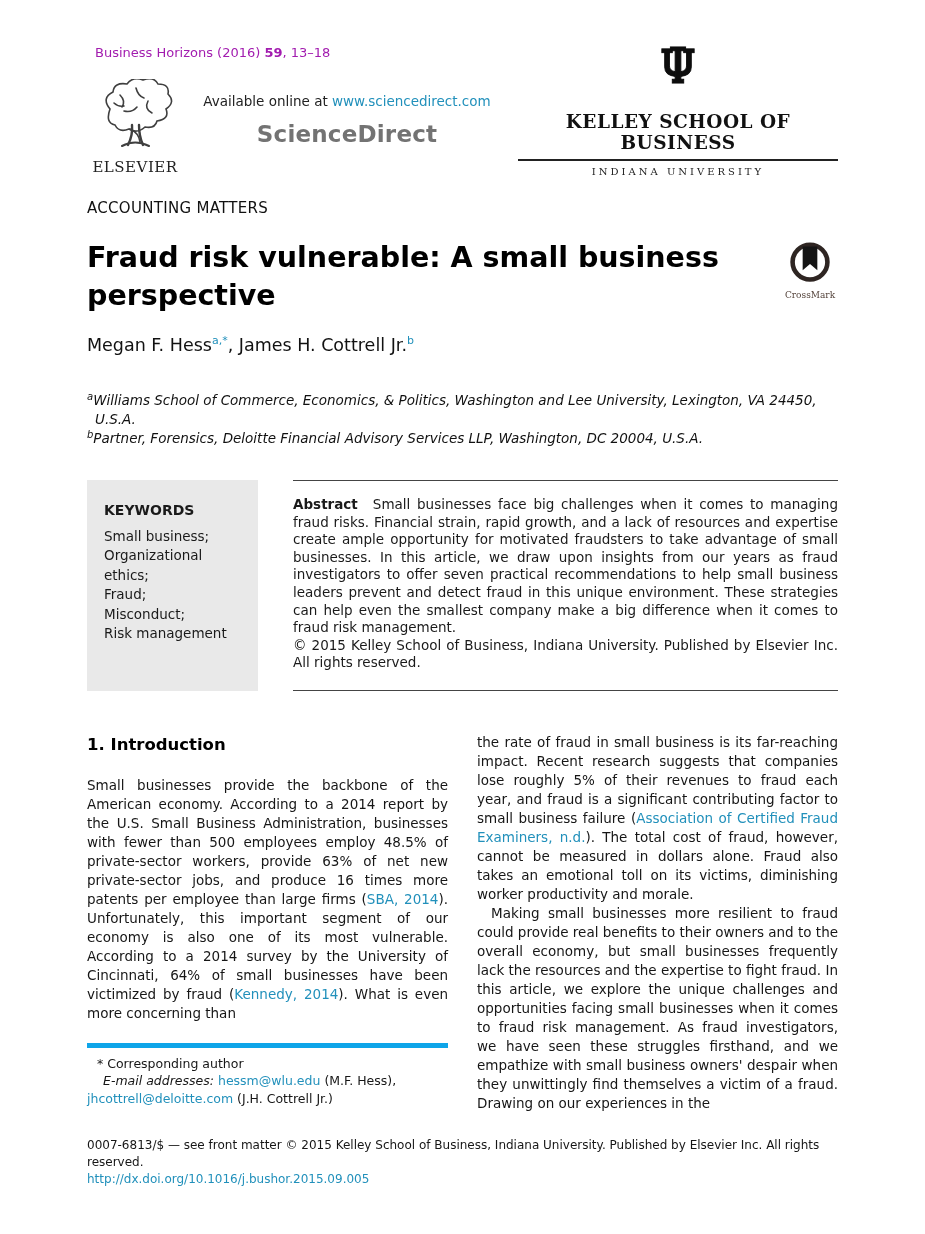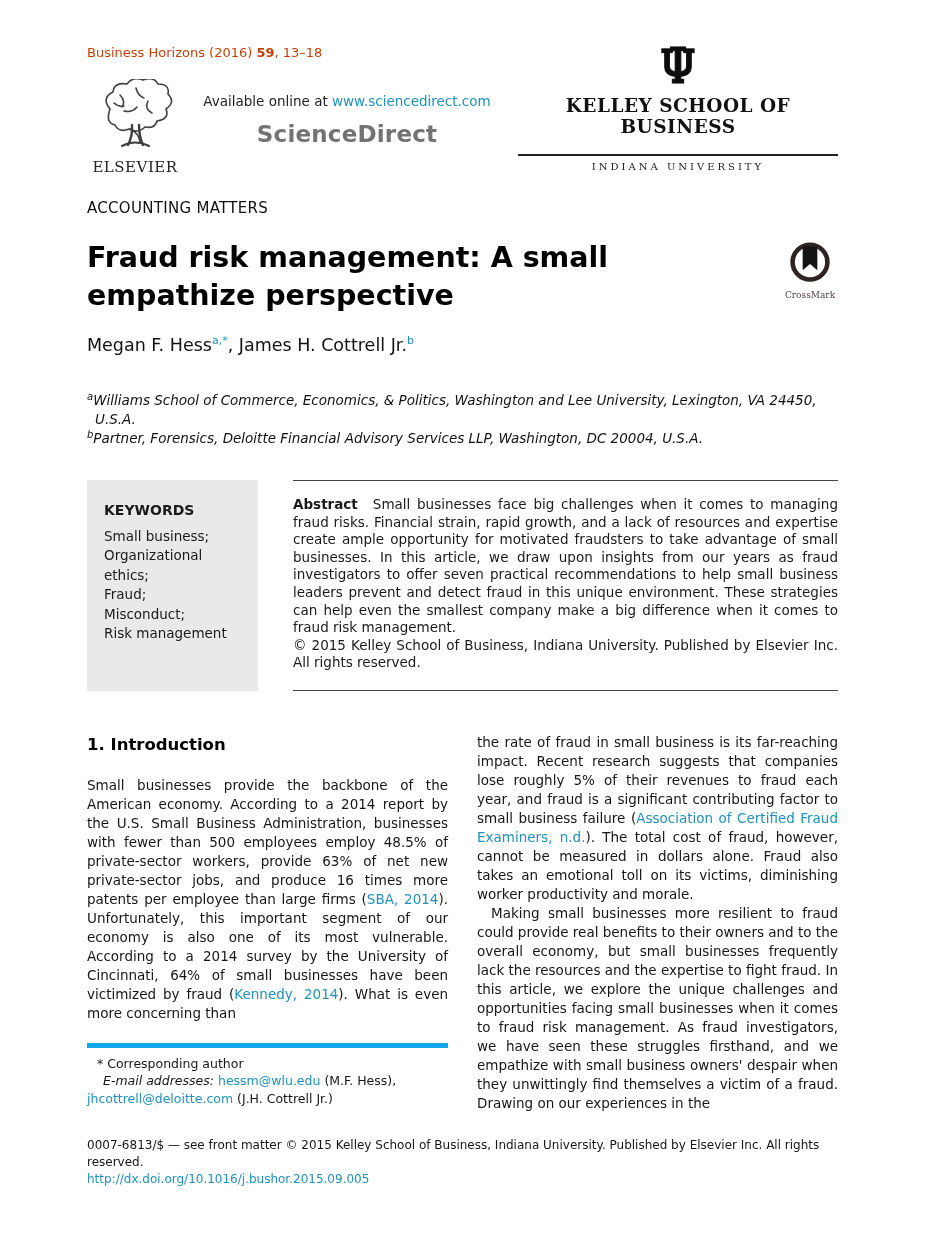--- a/index.html
+++ b/index.html
@@ -10,30 +10,30 @@
     box-sizing:border-box;
     padding:45px 87px 0 87px;
     font-family:"DejaVu Sans","Liberation Sans",sans-serif;
     color:#1a1a1a;
     overflow:hidden;
   }
   a,.link{color:#2190bb;text-decoration:none;cursor:pointer;}
 
   
   .header{position:relative;height:130px;}
-  .journal-ref{position:absolute;left:0;top:0;font-size:13px;color:#c2410c;}
+  .journal-ref{position:absolute;left:8px;top:0;font-size:13px;color:#a21caf;}
   .journal-ref b{font-weight:bold;}
   .elsevier{position:absolute;left:0;top:34px;width:96px;text-align:center;}
   .elsevier-word{font-family:"DejaVu Serif","Liberation Serif",serif;font-size:15px;letter-spacing:.5px;color:#222;margin-top:1px;}
   .center-block{position:absolute;left:95px;top:48px;width:330px;text-align:center;}
   .available{font-size:13.5px;color:#222;}
   .sd-logo{font-size:23px;font-weight:bold;color:#737373;margin-top:12px;letter-spacing:.2px;}
   .kelley{position:absolute;right:0;top:0;width:320px;text-align:center;}
   .kelley-title{font-family:"DejaVu Serif","Liberation Serif",serif;font-size:18.5px;font-weight:bold;letter-spacing:.5px;color:#111;
-    border-bottom:2px solid #222;padding-bottom:17px;margin-top:6px;}
+    border-bottom:2px solid #222;padding-bottom:6px;margin-top:22px;}
   .kelley-sub{font-family:"DejaVu Serif","Liberation Serif",serif;font-size:10px;letter-spacing:3px;color:#222;margin-top:5px;}
   .locate-url{font-size:12.5px;color:#222;text-align:right;margin-top:9px;}
 
   
   .section-label{margin-top:24px;font-size:15px;color:#111;letter-spacing:.3px;}
   .title-row{display:flex;justify-content:space-between;margin-top:22px;}
   .article-title{font-size:28.5px;line-height:38px;font-weight:bold;color:#000;width:640px;margin:0;}
   .crossmark{width:56px;text-align:center;margin-top:2px;}
   .crossmark-label{font-family:"DejaVu Serif","Liberation Serif",serif;font-size:9px;color:#55443c;margin-top:1px;}
 
@@ -113,21 +113,21 @@
         </svg>
       </span>
       <div class="kelley-title">KELLEY SCHOOL OF BUSINESS</div>
       <div class="kelley-sub">INDIANA UNIVERSITY</div>
     </div>
   </div>
 
   <div class="section-label">ACCOUNTING MATTERS</div>
 
   <div class="title-row">
-    <h1 class="article-title">Fraud risk management: A small empathize perspective</h1>
+    <h1 class="article-title">Fraud risk vulnerable: A small business perspective</h1>
     <div class="crossmark">
       <span>
         <svg width="44" height="44" viewBox="0 0 48 48" aria-hidden="true">
           <circle cx="24" cy="23" r="19" fill="#ffffff" stroke="#2e2522" stroke-width="5"></circle>
           <path d="M16 6 h16 v26 l-8 -7 l-8 7 z" fill="#141414"></path>
         </svg>
       </span>
       <div class="crossmark-label">CrossMark</div>
     </div>
   </div>

